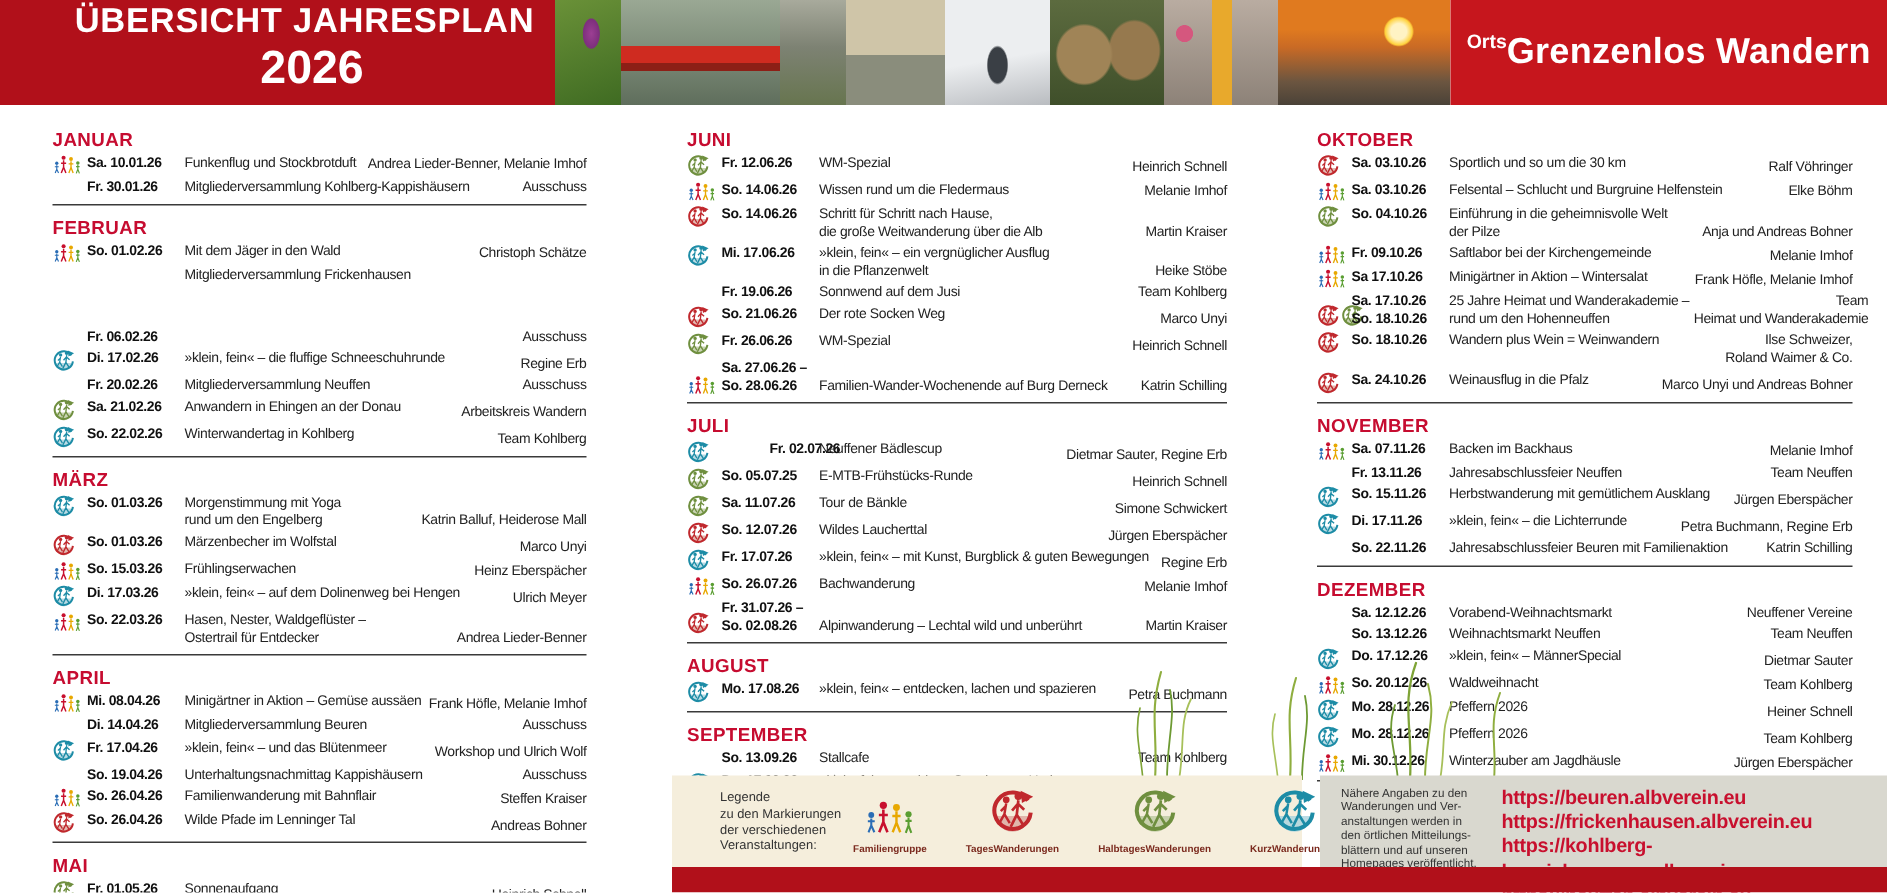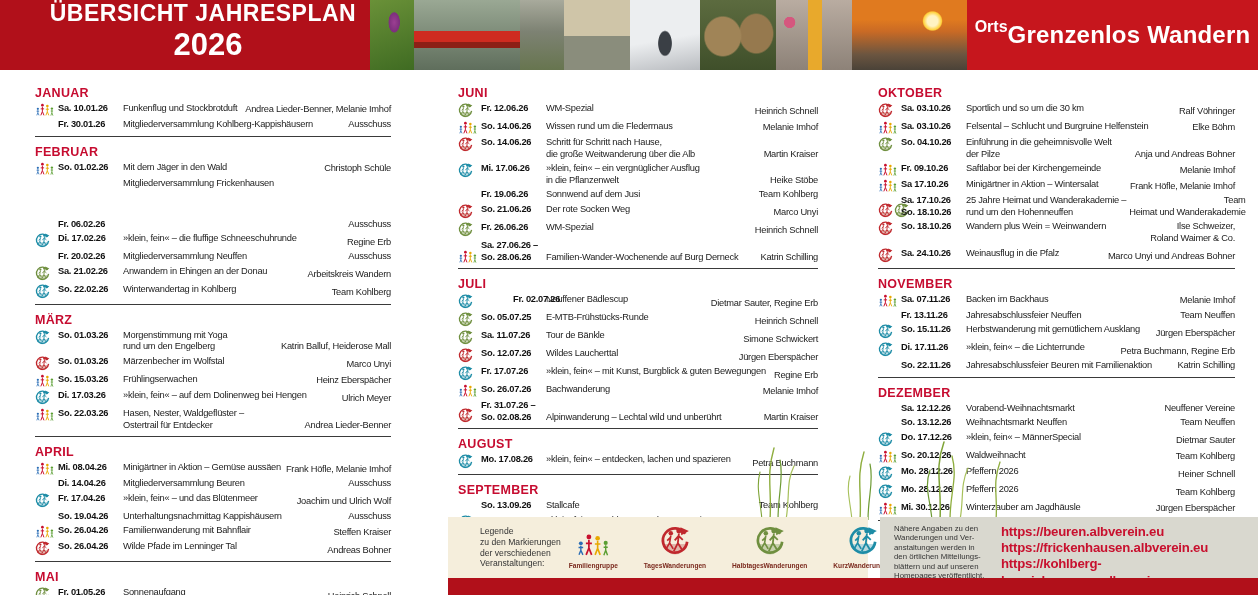--- a/index.html
+++ b/index.html
@@ -30,21 +30,21 @@
       radial-gradient(ellipse 24px 28px at 74% 48%, #96794e 0 68%, rgba(0,0,0,0) 74%),
       linear-gradient(#5c6b3f,#3f4f2a);}
   .photo:nth-child(7){width:76px;background:
       radial-gradient(circle 8px at 18% 32%, #d5577e 0 68%, rgba(0,0,0,0) 74%),
       linear-gradient(90deg, rgba(0,0,0,0) 42%, #e8a92c 42% 60%, rgba(0,0,0,0) 60%),
       linear-gradient(#b9aca1,#8d8278);}
   .photo:nth-child(8){width:115px;background:
       radial-gradient(circle 15px at 70% 30%, #fff3c4 0 35%, #ffd23e 60%, rgba(0,0,0,0) 68%),
       linear-gradient(#e07a1f 0 28%, #c96a25 45%, #6b5540 78%, #4a4238 100%);}
   .header-right{width:291px;background:#c6161d;color:#fff;display:flex;align-items:center;justify-content:center;}
-  .brand-prefix{font-size:16px;font-weight:bold;position:relative;top:-8px;}
+  .brand-prefix{font-size:13px;font-weight:bold;position:relative;top:-8px;}
   .brand-name{font-size:24px;font-weight:bold;letter-spacing:.2px;}
 
   
   .col{position:absolute;top:86px;}
   .col-1{left:35px;width:356px;}
   .col-2{left:458px;width:360px;}
   .col-3{left:878px;width:357px;}
   .month{border-bottom:1.6px solid #3a3a3a;padding-bottom:5px;margin-bottom:8px;}
   .month-name{color:#c60c30;font-weight:bold;font-size:12.5px;line-height:14px;letter-spacing:.3px;}
   .event{display:grid;grid-template-columns:20px 62px 1fr auto;column-gap:3px;margin-top:3px;}
@@ -156,21 +156,21 @@
   </svg>
           </span>
         </div>
         <div class="dates" style="align-self: start;">
           <div class="line">So. 01.02.26</div>
         </div>
         <div class="titles" style="align-self: start;">
           <div class="line">Mit dem Jäger in den Wald</div>
         </div>
         <div class="who" style="align-self: end;">
-          <div class="line">Christoph Schüle</div>
+          <div class="line">Christoph Schätze</div>
         </div>
       </div>
       <div class="event">
         <div class="icons" style="align-self: start;"></div>
         <div class="dates" style="align-self: start; margin-top: 41px;">
           <div class="line">Fr. 06.02.26</div>
         </div>
         <div class="titles" style="align-self: start;">
           <div class="line">Mitgliederversammlung Frickenhausen</div>
         </div>
@@ -443,21 +443,21 @@
   </svg>
           </span>
         </div>
         <div class="dates" style="align-self: start;">
           <div class="line">Fr. 17.04.26</div>
         </div>
         <div class="titles" style="align-self: start;">
           <div class="line">»klein, fein« – und das Blütenmeer</div>
         </div>
         <div class="who" style="align-self: end;">
-          <div class="line">Joachim und Ulrich Wolf</div>
+          <div class="line">Workshop und Ulrich Wolf</div>
         </div>
       </div>
       <div class="event">
         <div class="icons" style="align-self: start;"></div>
         <div class="dates" style="align-self: start;">
           <div class="line">So. 19.04.26</div>
         </div>
         <div class="titles" style="align-self: start;">
           <div class="line">Unterhaltungsnachmittag Kappishäusern</div>
         </div>

